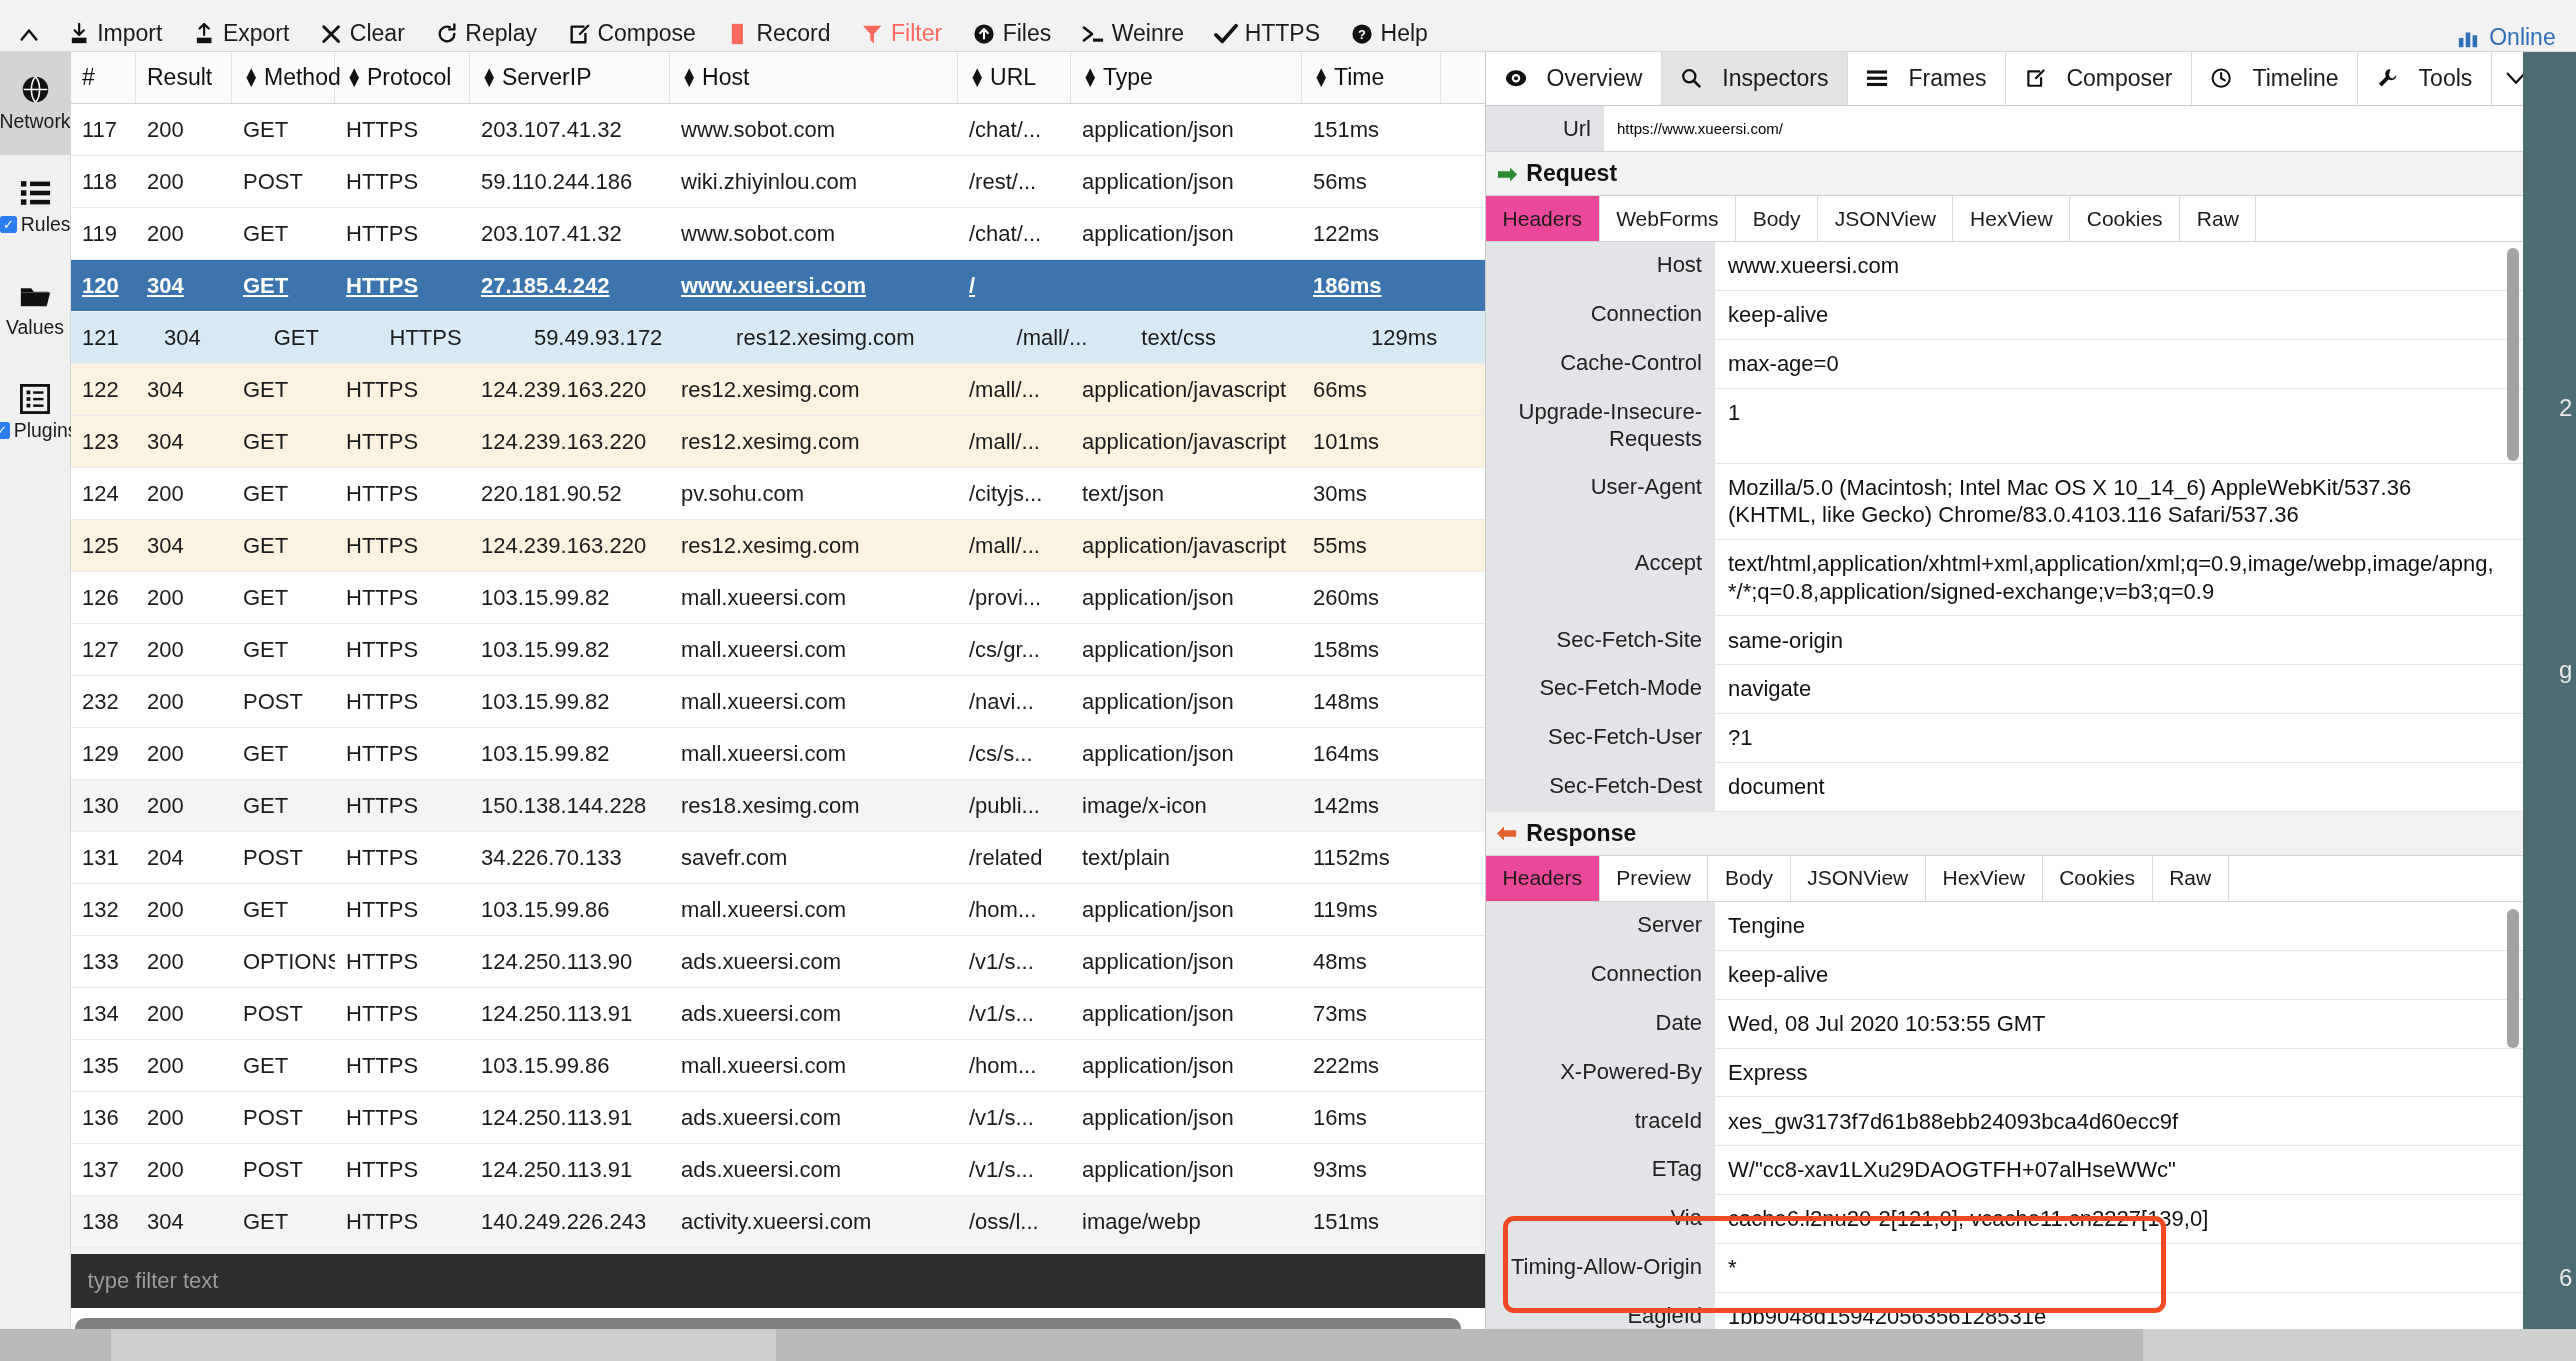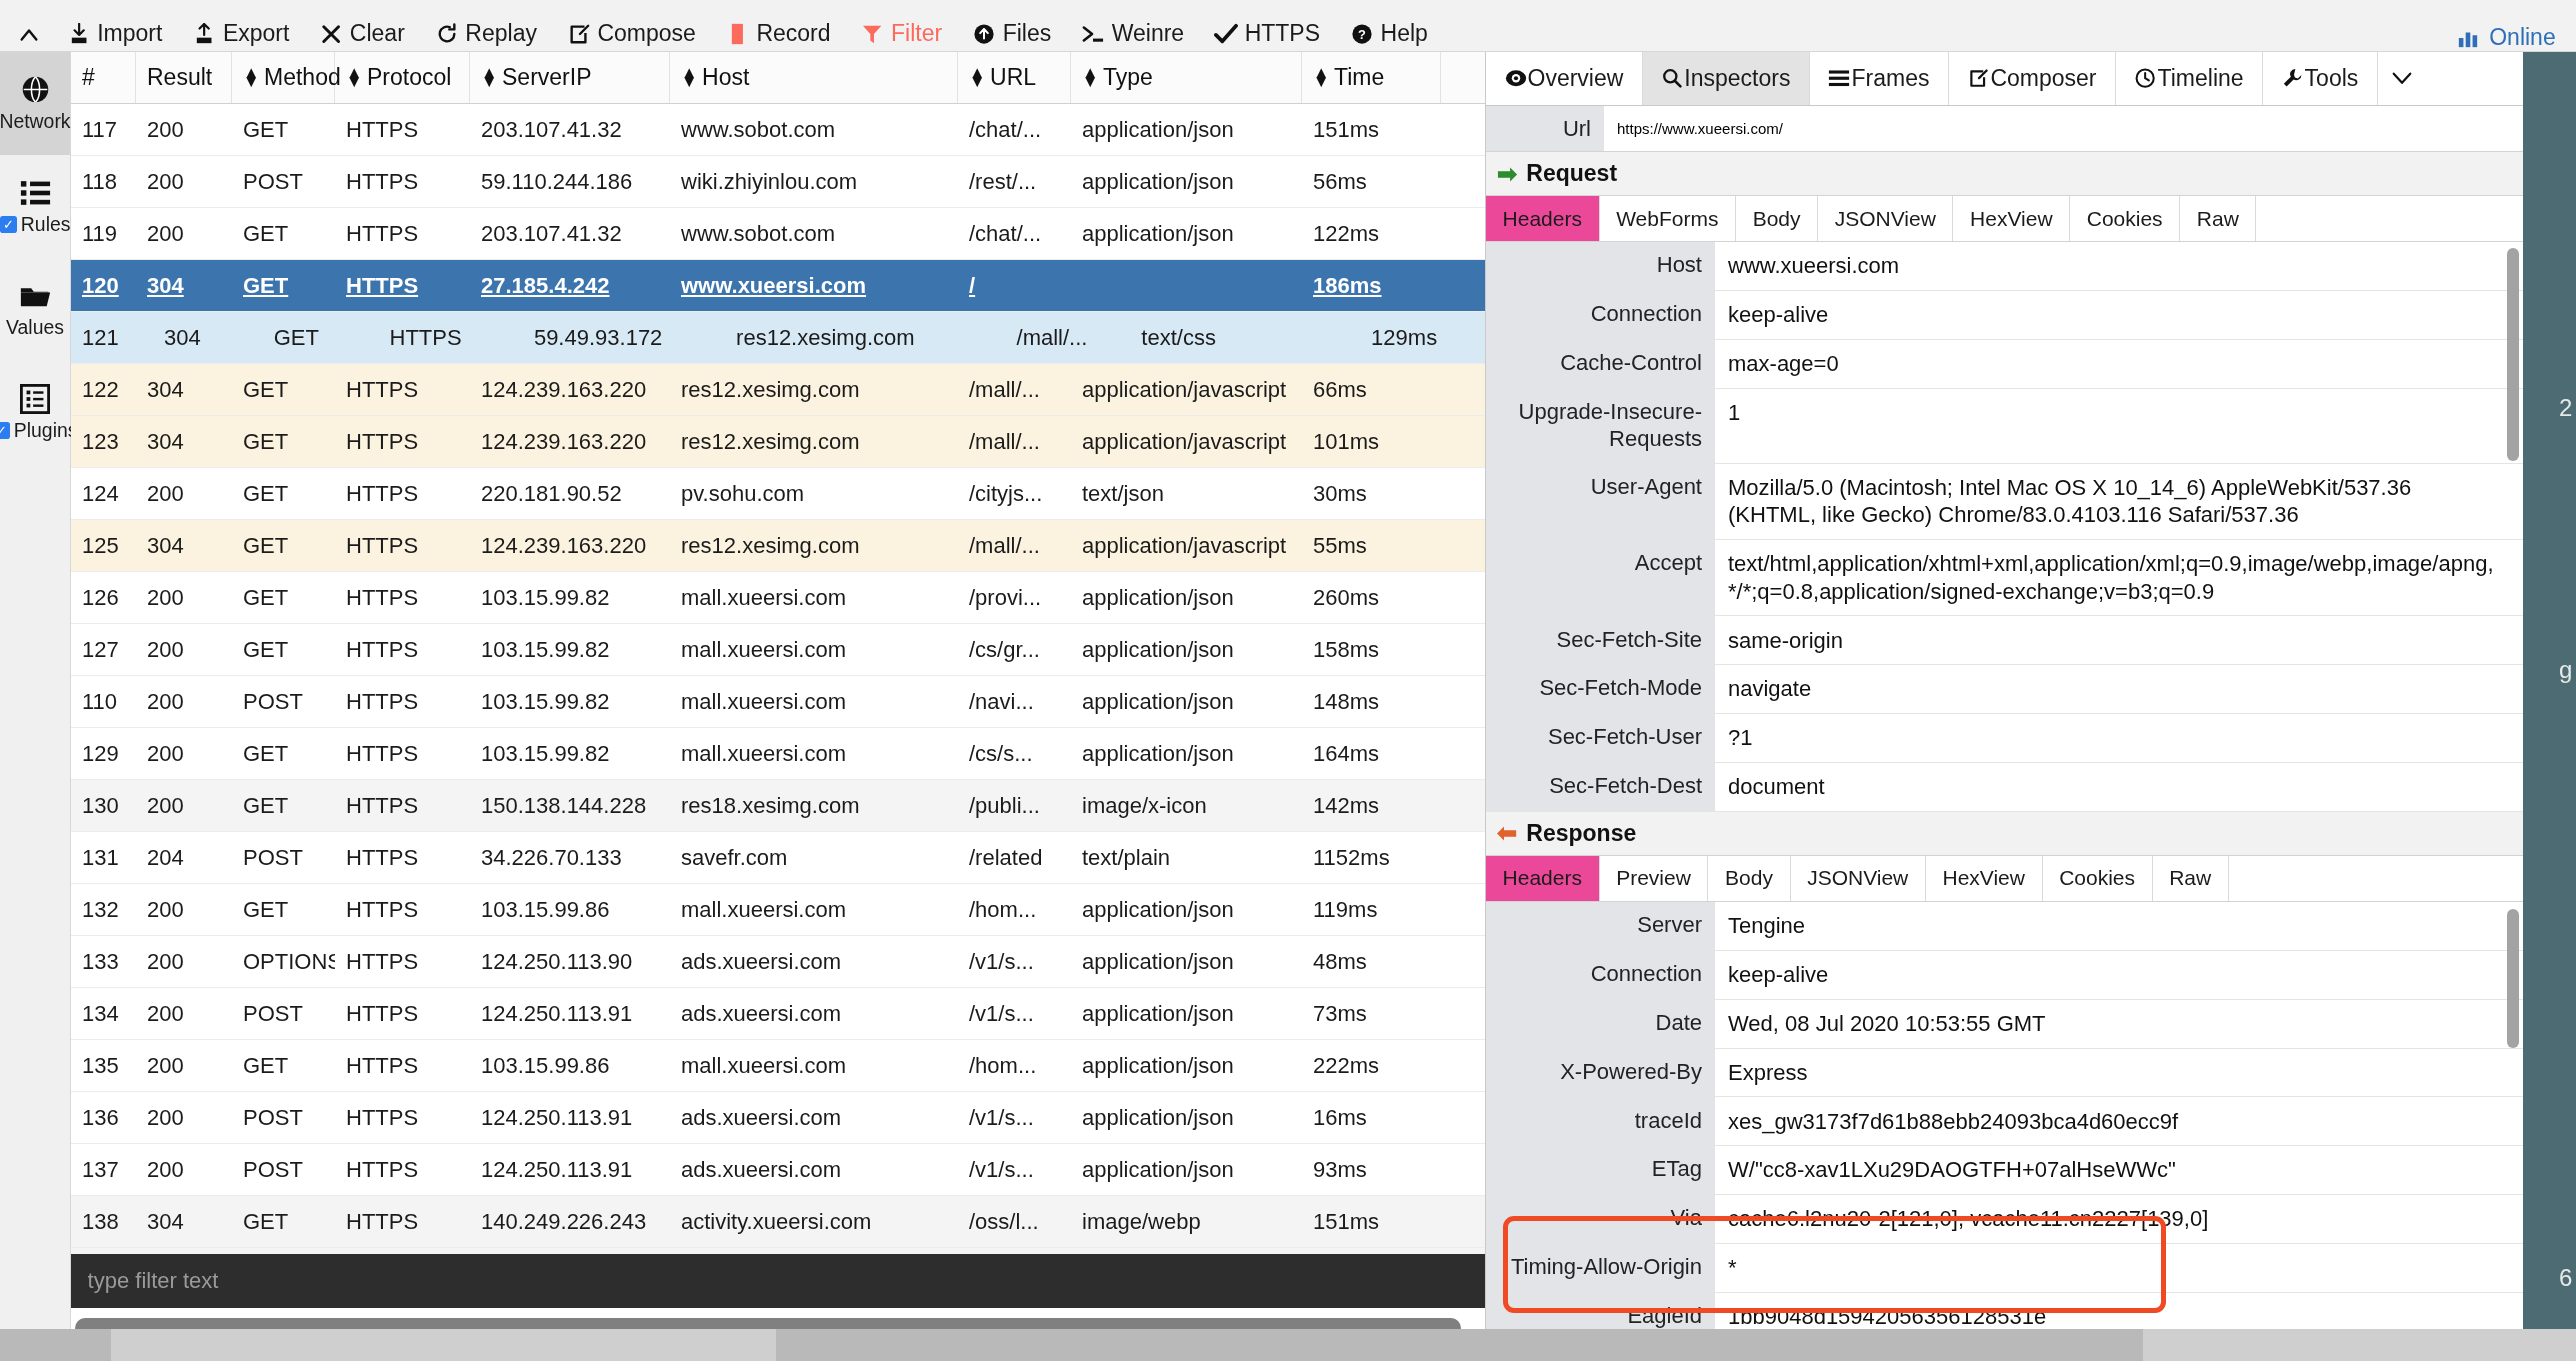--- a/index.html
+++ b/index.html
@@ -118,21 +118,21 @@
   
   #detail-pane {
     position: absolute; left: 1485px; top: 52px; width: 1038px; height: 1310px;
     background: #fff; overflow: hidden;
     border-left: 0.9px solid #c9c9c9;
   }
   #detail-tabs {
     display: flex; height: 54px; background: #fff; border-bottom: 0.9px solid #c9c9c9;
   }
   .dtab {
-    display: flex; align-items: center; justify-content: center; gap: 1px;
+    display: flex; align-items: center; justify-content: center; gap: 20px;
     padding: 0 18.5px; font-size: 23px; color: #1b1b1b;
     border-right: 0.9px solid #dadada; white-space: nowrap;
   }
   .dtab.active { background: #e3e3e3; }
   .dtab-ico { display: inline-flex; width: 22px; height: 22px; align-items: center; justify-content: center; }
   #dtab-more { border-right: none; font-size: 24px; padding: 0 13px; }
 
   .url-row { display: flex; height: 46px; align-items: stretch; border-bottom: 0.9px solid #d3d3d3; }
   .url-label {
     width: 118px; background: #e2e4e7; display: flex; align-items: center;
@@ -552,21 +552,21 @@
         <div class="cell c-res">200</div>
         <div class="cell c-meth">GET</div>
         <div class="cell c-prot">HTTPS</div>
         <div class="cell c-ip">103.15.99.82</div>
         <div class="cell c-host">mall.xueersi.com</div>
         <div class="cell c-url">/cs/gr...</div>
         <div class="cell c-type">application/json</div>
         <div class="cell c-time">158ms</div>
       </div>
       <div class="row ">
-        <div class="cell c-num">110</div>
+        <div class="cell c-num">232</div>
         <div class="cell c-res">200</div>
         <div class="cell c-meth">POST</div>
         <div class="cell c-prot">HTTPS</div>
         <div class="cell c-ip">103.15.99.82</div>
         <div class="cell c-host">mall.xueersi.com</div>
         <div class="cell c-url">/navi...</div>
         <div class="cell c-type">application/json</div>
         <div class="cell c-time">148ms</div>
       </div>
       <div class="row ">

